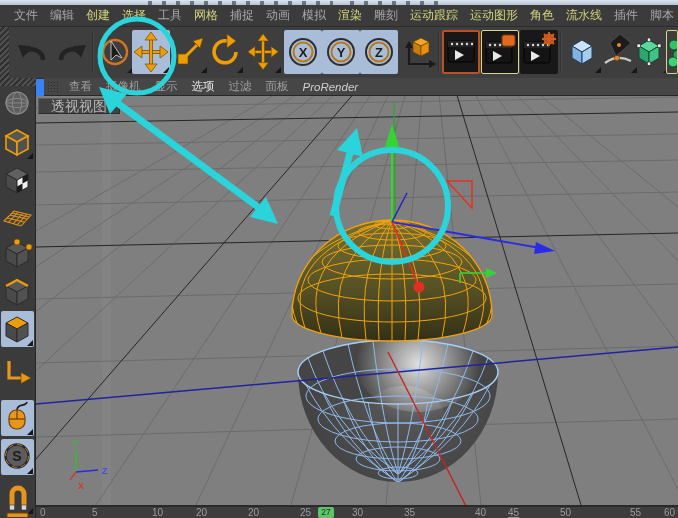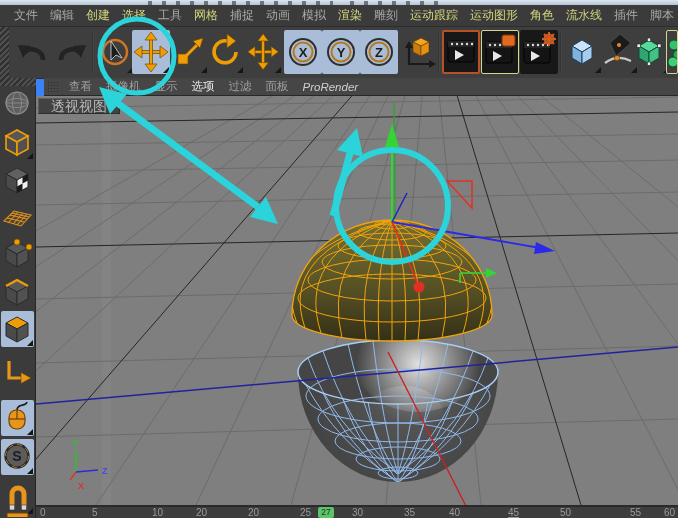--- a/index.html
+++ b/index.html
@@ -539,21 +539,21 @@
 
   <div class="timeline">
     <span class="tick" style="left:4px;">0</span>
     <span class="tick" style="left:56px;">5</span>
     <span class="tick" style="left:116px;">10</span>
     <span class="tick" style="left:160px;">20</span>
     <span class="tick" style="left:212px;">20</span>
     <span class="tick" style="left: 264px;">25</span>
     <span class="tick" style="left:316px;">30</span>
     <span class="tick" style="left:368px;">35</span>
-    <span class="tick" style="left:413px;">40</span>
+    <span class="tick" style="left:439px;">40</span>
     <span class="tick" style="left:472px;text-decoration:underline;">45</span>
     <span class="tick" style="left:524px;">50</span>
     <span class="tick" style="left:594px;">55</span>
     <span class="tick" style="left:628px;">60</span>
     <div class="playhead">27</div>
   </div>
 
   <svg class="overlay" width="678" height="518">
     <g stroke="#2bd3db" fill="none">
       <circle cx="137" cy="56" r="37" stroke-width="5"></circle>

